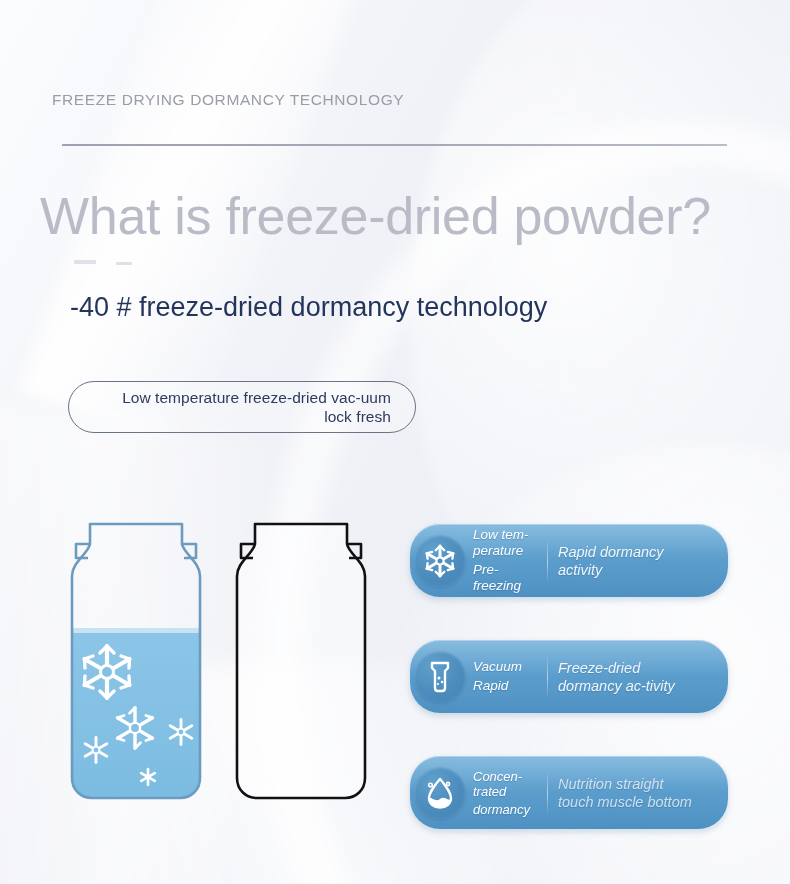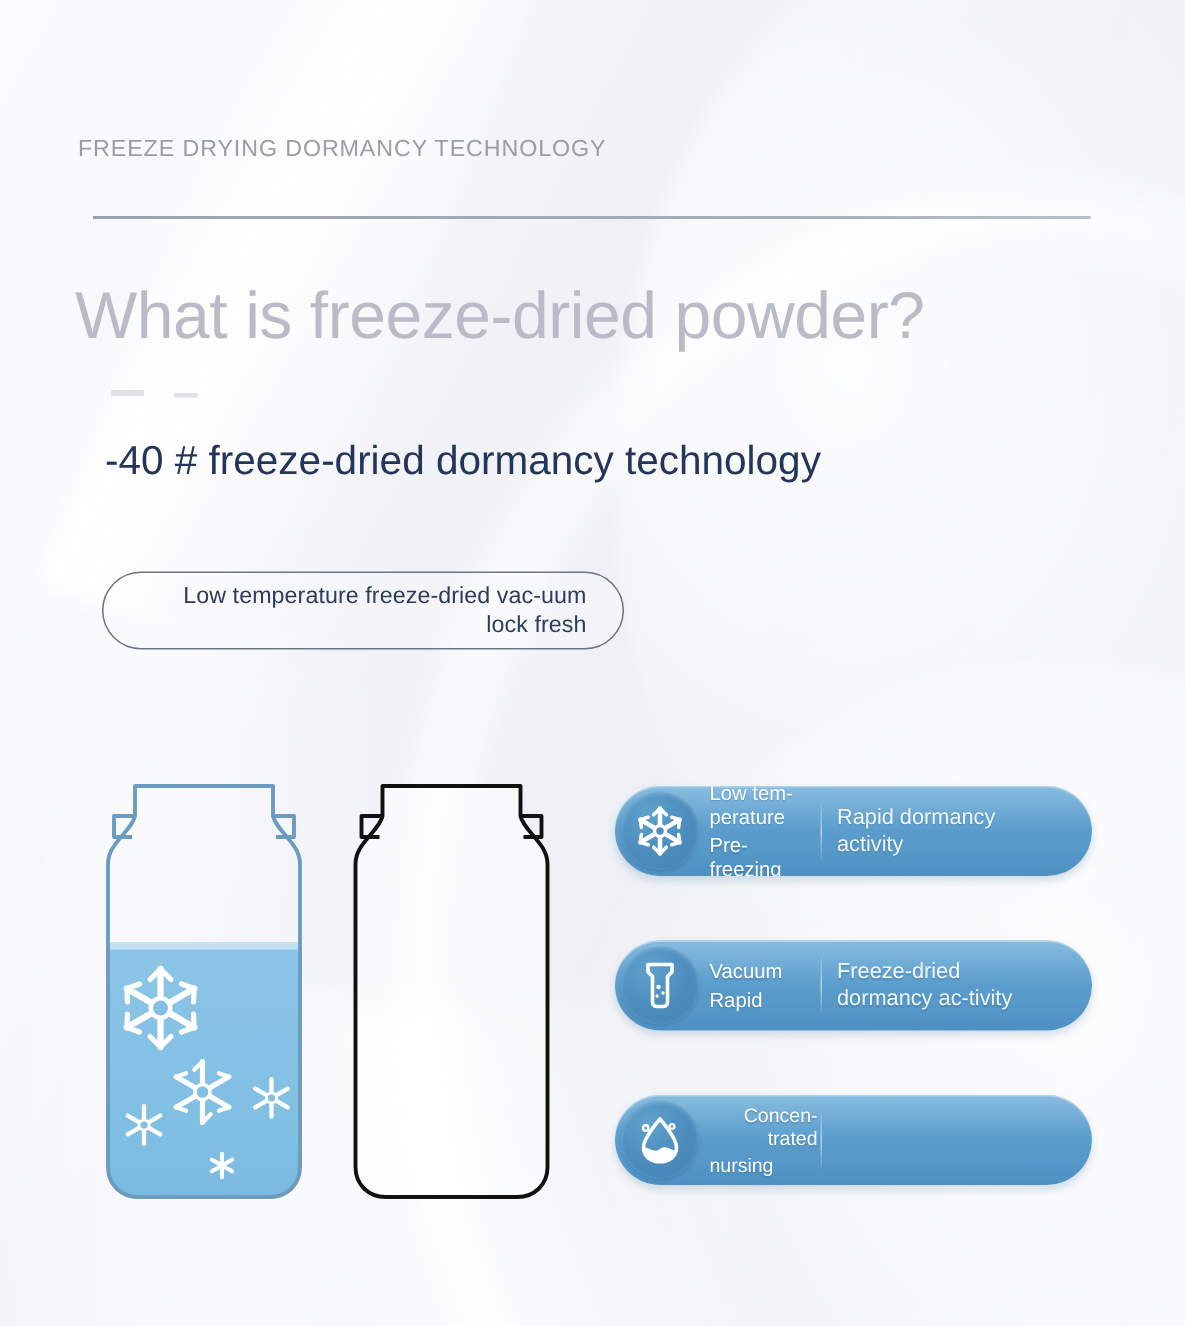--- a/index.html
+++ b/index.html
@@ -85,23 +85,23 @@
     left: 62px;
     top: 144px;
     width: 665px;
     height: 2px;
     background: linear-gradient(90deg, #9ea2b0 0%, #a7abb8 60%, #b9bdc8 100%);
   }
 
   
   .hero-title {
     position: absolute;
-    left: 50px;
+    left: 40px;
     top: 186px;
-    font-size: 44px;
+    font-size: 52px;
     font-weight: 400;
     color: #b9bcc6;
     letter-spacing: -0.3px;
     white-space: nowrap;
   }
   .ghost-marks {
     position: absolute;
     left: 70px;
     top: 252px;
     width: 120px;
@@ -165,30 +165,31 @@
   
   .pills {
     position: absolute;
     left: 410px;
     top: 524px;
     width: 320px;
   }
   .pill {
     position: relative;
     width: 318px;
-    height: 60px;
+    height: 73px;
     border-radius: 30px;
     margin-bottom: 43px;
     background: linear-gradient(180deg, #66a9d6 0%, #5c9fce 38%, #5698c8 72%, #4e90c1 100%);
     box-shadow:
       0 3px 6px rgba(60,110,150,0.22),
       inset 0 1px 0 rgba(255,255,255,0.35);
     display: flex;
     align-items: center;
     overflow: hidden;
+    font-style: italic;
   }
   .pill::after {
     content: "";
     position: absolute;
     left: 0; right: 0; top: 0;
     height: 50%;
     background: linear-gradient(180deg, rgba(255,255,255,0.22) 0%, rgba(255,255,255,0) 100%);
     pointer-events: none;
   }
   .pill-icon {
@@ -213,21 +214,21 @@
     width: 72px;
     flex: 0 0 auto;
     margin-left: 7px;
     color: #ffffff;
     font-size: 13.5px;
     line-height: 16px;
     text-shadow: 0 1px 1px rgba(40,80,120,0.35);
   }
   .pill-label .l-top { display: block; }
   .pill-label .l-bot { display: block; margin-top: 3px; }
-  .pill-label.tight .l-top { font-size: 13px; line-height: 15px; text-align: right; }
+  .pill-label.tight .l-top { font-size: 13px; line-height: 15px; }
   .pill-label.tight .l-bot { font-size: 13px; line-height: 15px; }
 
   .pill-sep {
     position: relative;
     z-index: 2;
     flex: 0 0 auto;
     width: 1px;
     height: 40px;
     margin: 0 10px 0 2px;
     background: linear-gradient(180deg, rgba(255,255,255,0.05) 0%, rgba(255,255,255,0.55) 50%, rgba(255,255,255,0.05) 100%);
@@ -440,20 +441,21 @@
           <g clip-path="url(#dropClip)">
             <path d="M2,23 C7,19 11,27 16,23 C21,19 25,27 30,23 L30,34 L2,34 Z" fill="#ffffff"></path>
           </g>
           <path d="M16,3 C16,3 27,15.5 27,22 C27,28 22,31.5 16,31.5 C10,31.5 5,28 5,22 C5,15.5 16,3 16,3 Z" fill="none" stroke="#ffffff" stroke-width="2.4" stroke-linejoin="round"></path>
           <circle cx="6.5" cy="9" r="1.8" fill="none" stroke="#ffffff" stroke-width="1.6"></circle>
           <circle cx="24" cy="8" r="1.6" fill="none" stroke="#ffffff" stroke-width="1.6"></circle>
         </svg>
       </div>
       <div class="pill-label tight">
         <span class="l-top">Concen-trated</span>
-        <span class="l-bot">nursing</span>
+        <span class="l-bot">dormancy</span>
       </div>
       <div class="pill-sep"></div>
+      <div class="pill-desc dim">Nutrition straight touch muscle bottom</div>
     </div>
 
   </div>
 
 </div>
 
 </body></html>

